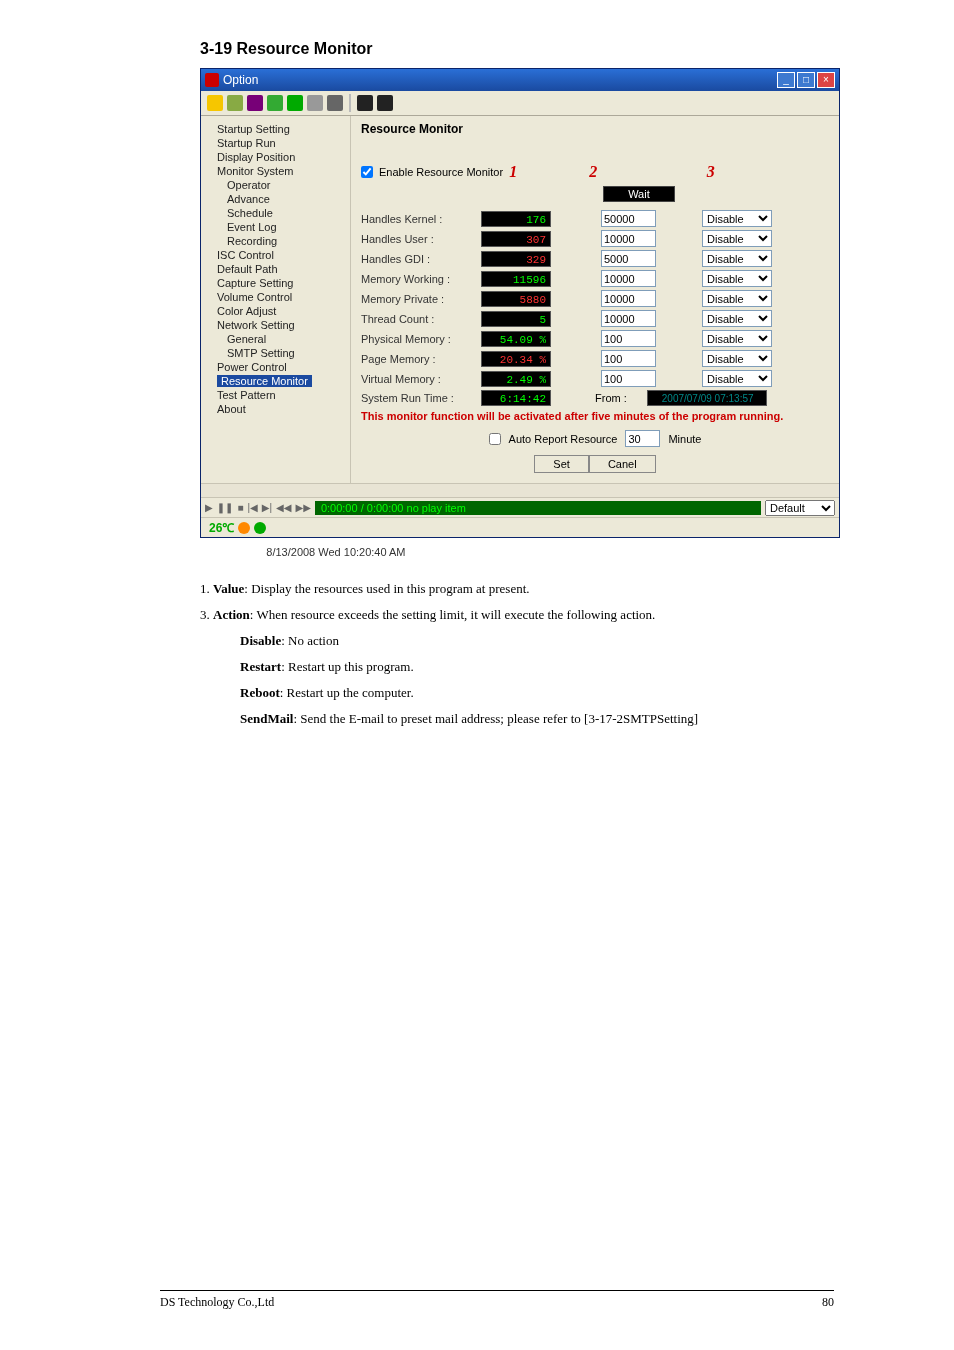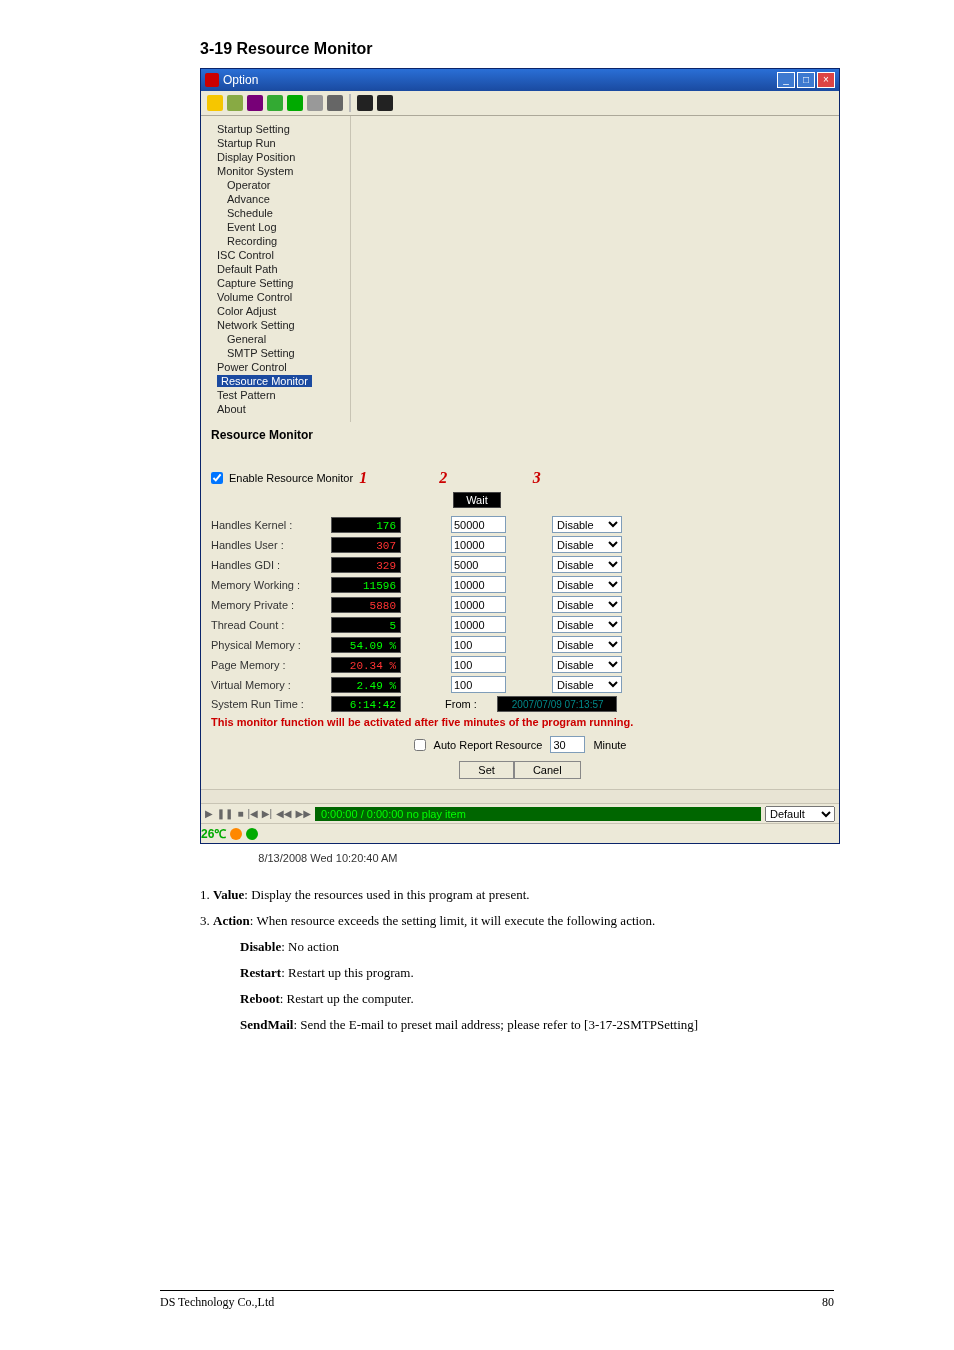--- a/index.html
+++ b/index.html
@@ -17,48 +17,48 @@
   .tb-ico { width: 16px; height: 16px; display: inline-block; border-radius: 2px; }
   .ico-yellow { background: #f6c600; }
   .ico-brown { background: #8a4; }
   .ico-purple { background: #707; }
   .ico-green { background: #3a3; }
   .ico-green2 { background: #0a0; }
   .ico-gray { background: #999; }
   .ico-dkgray { background: #666; }
   .ico-sep { width: 2px; height: 18px; background: #bbb; margin: 0 2px; }
   .ico-black { background: #222; }
-  .body-area { display: flex; background: #ece9d8; flex-direction: column; }
+  .body-area { display: flex; background: #ece9d8; }
   .tree { width: 150px; padding: 6px 4px 6px 10px; color: #222; font-size: 11px; border-right: 1px solid #c8c4b4; }
   .tree-item { padding: 1px 0 1px 6px; white-space: nowrap; cursor: default; }
   .tree-sub { padding-left: 16px; }
   .tree-sel { background: #1b4aa0; color: #fff; padding-left: 4px; padding-right: 4px; display: inline-block; }
   .main { flex: 1; padding: 6px 10px 10px 10px; position: relative; }
   .mon-title { font-weight: bold; font-size: 12px; margin-bottom: 6px; }
   .en-row { display: flex; align-items: center; gap: 6px; margin-bottom: 8px; }
   .chk { width: 12px; height: 12px; }
   .row { display: flex; align-items: center; gap: 20px; margin-bottom: 3px; }
   .lbl { width: 100px; color: #333; }
   .valbox { width: 70px; height: 16px; background: #000; color: #0f0; text-align: right; padding: 0 4px; font-family: "Courier New", monospace; font-size: 11px; line-height: 16px; border: 1px solid #555; }
   .valbox.red { color: #f33; }
   .inp { width: 55px; height: 17px; font-size: 11px; padding: 0 2px; border: 1px solid #7f9db9; background: #fff; }
   .sel { width: 70px; height: 17px; font-size: 11px; border: 1px solid #7f9db9; background: #fff; }
   .annot { color: #c00; font-size: 16px; font-weight: bold; font-style: italic; font-family: "Times New Roman", serif; }
-  .wait-btn { background: #000; color: #fff; border: 1px solid #444; padding: 1px 12px; font-size: 11px; margin-top: 44px; }
+  .wait-btn { background: #000; color: #fff; border: 1px solid #444; padding: 1px 24px; font-size: 11px; margin-top: 44px; }
   .from-box { width: 120px; height: 16px; background: #000; color: #088; font-size: 10px; text-align: left; padding-left: 14px; line-height: 16px; border: 1px solid #555; }
   .warn { color: #c00; font-weight: bold; font-size: 11px; margin: 4px 0 8px; }
   .auto-row { display: flex; align-items: center; gap: 8px; justify-content: center; margin-bottom: 8px; }
   .btn { background: #ece9d8; border: 1px solid #888; padding: 2px 18px; font-size: 11px; }
   .btn-row { display: flex; justify-content: center; }
   .scroll { height: 14px; background: #e8e4d4; border-top: 1px solid #c8c4b4; }
   .playbar { display: flex; align-items: center; background: #ece9d8; border-top: 1px solid #c8c4b4; height: 20px; padding: 0 4px; gap: 4px; }
   .pb-ico { color: #666; font-size: 10px; }
   .pb-time { flex: 1; background: #060; color: #0f0; font-size: 11px; padding: 1px 6px; }
   .pb-sel { width: 70px; height: 16px; font-size: 11px; }
-  .statusbar { display: flex; align-items: center; background: #ece9d8; border-top: 1px solid #c8c4b4; height: 20px; padding: 0 0; }
+  .statusbar { display: flex; align-items: center; background: #ece9d8; border-top: 1px solid #c8c4b4; height: 20px; padding: 0 8px; }
   .st-left { display: flex; align-items: center; gap: 4px; }
   .st-temp { color: #0a0; font-size: 12px; font-weight: bold; }
   .st-dot { width: 12px; height: 12px; border-radius: 50%; background: #f80; }
   .st-dot.g { background: #0a0; }
   .st-time { font-size: 11px; color: #333; margin-top: 48px; }
   .desc { margin-top: 30px; font-size: 13px; font-family: "Times New Roman", serif; line-height: 1.7; }
   .desc .item { margin-bottom: 4px; }
   .desc .sub { margin-left: 40px; }
   .desc .bold { font-weight: bold; }
   .footer { position: absolute; bottom: 40px; left: 160px; right: 120px; border-top: 1px solid #000; padding-top: 4px; font-size: 12px; font-family: "Times New Roman", serif; display: flex; justify-content: space-between; }

